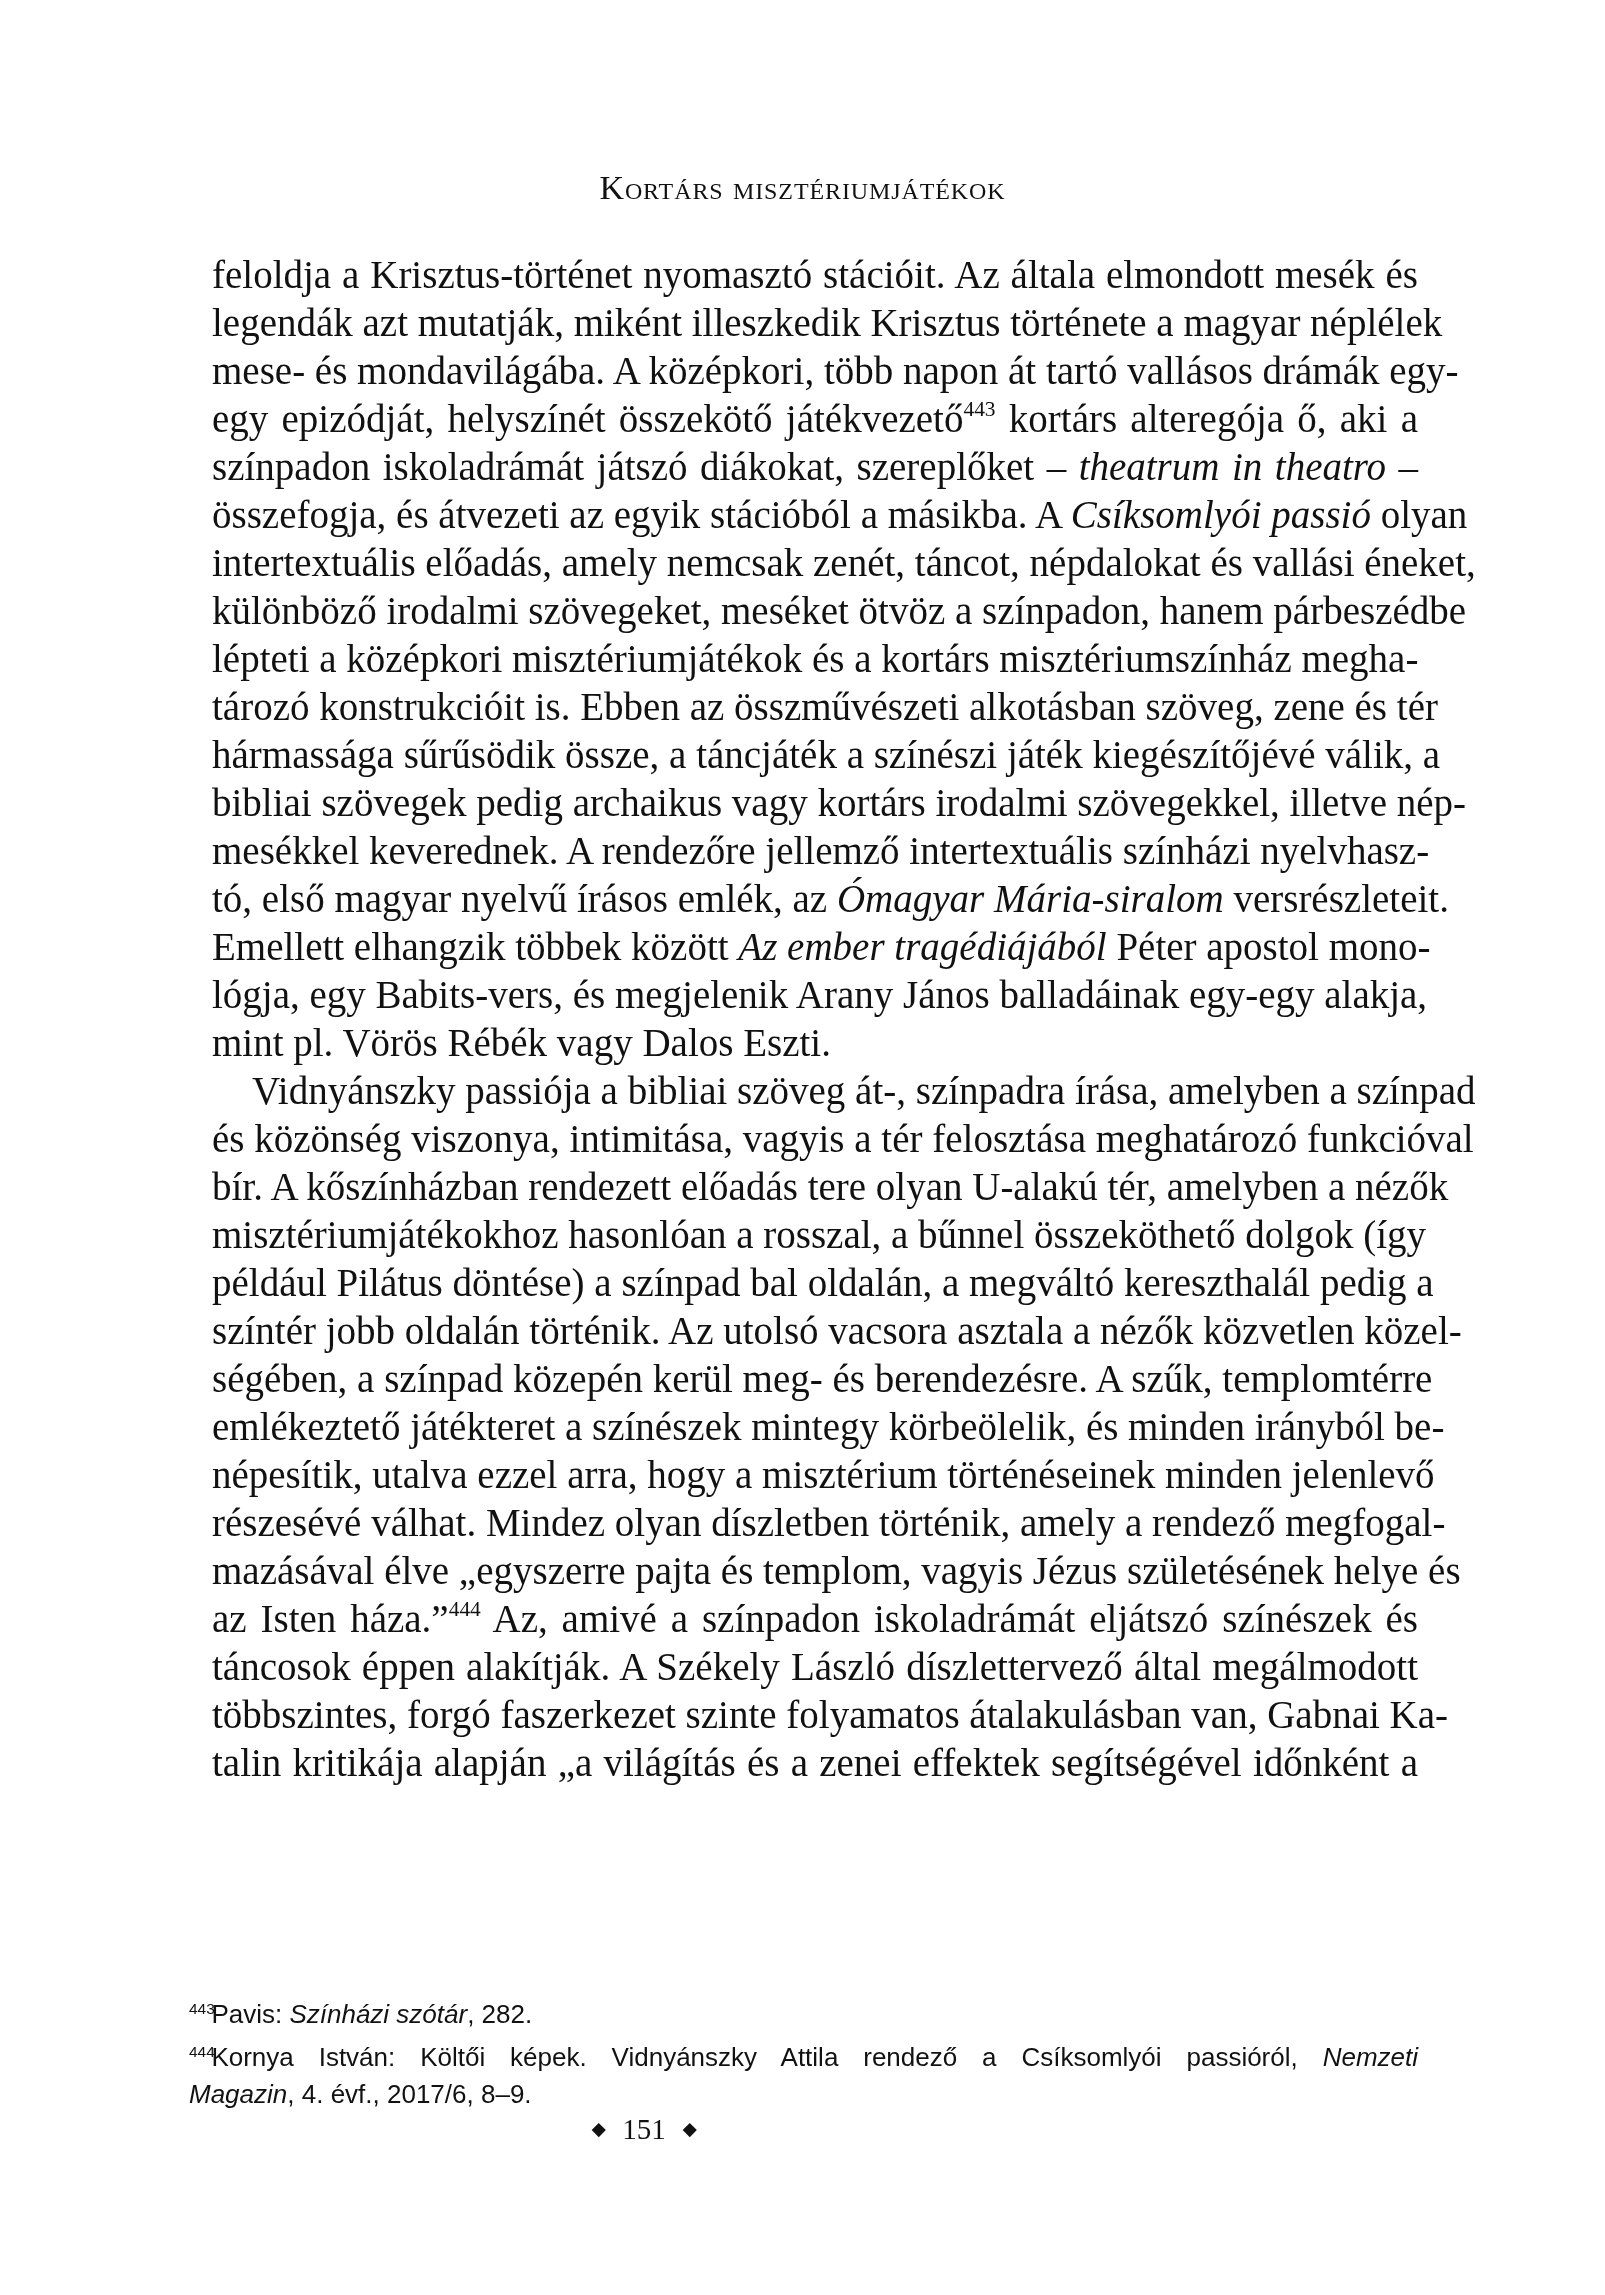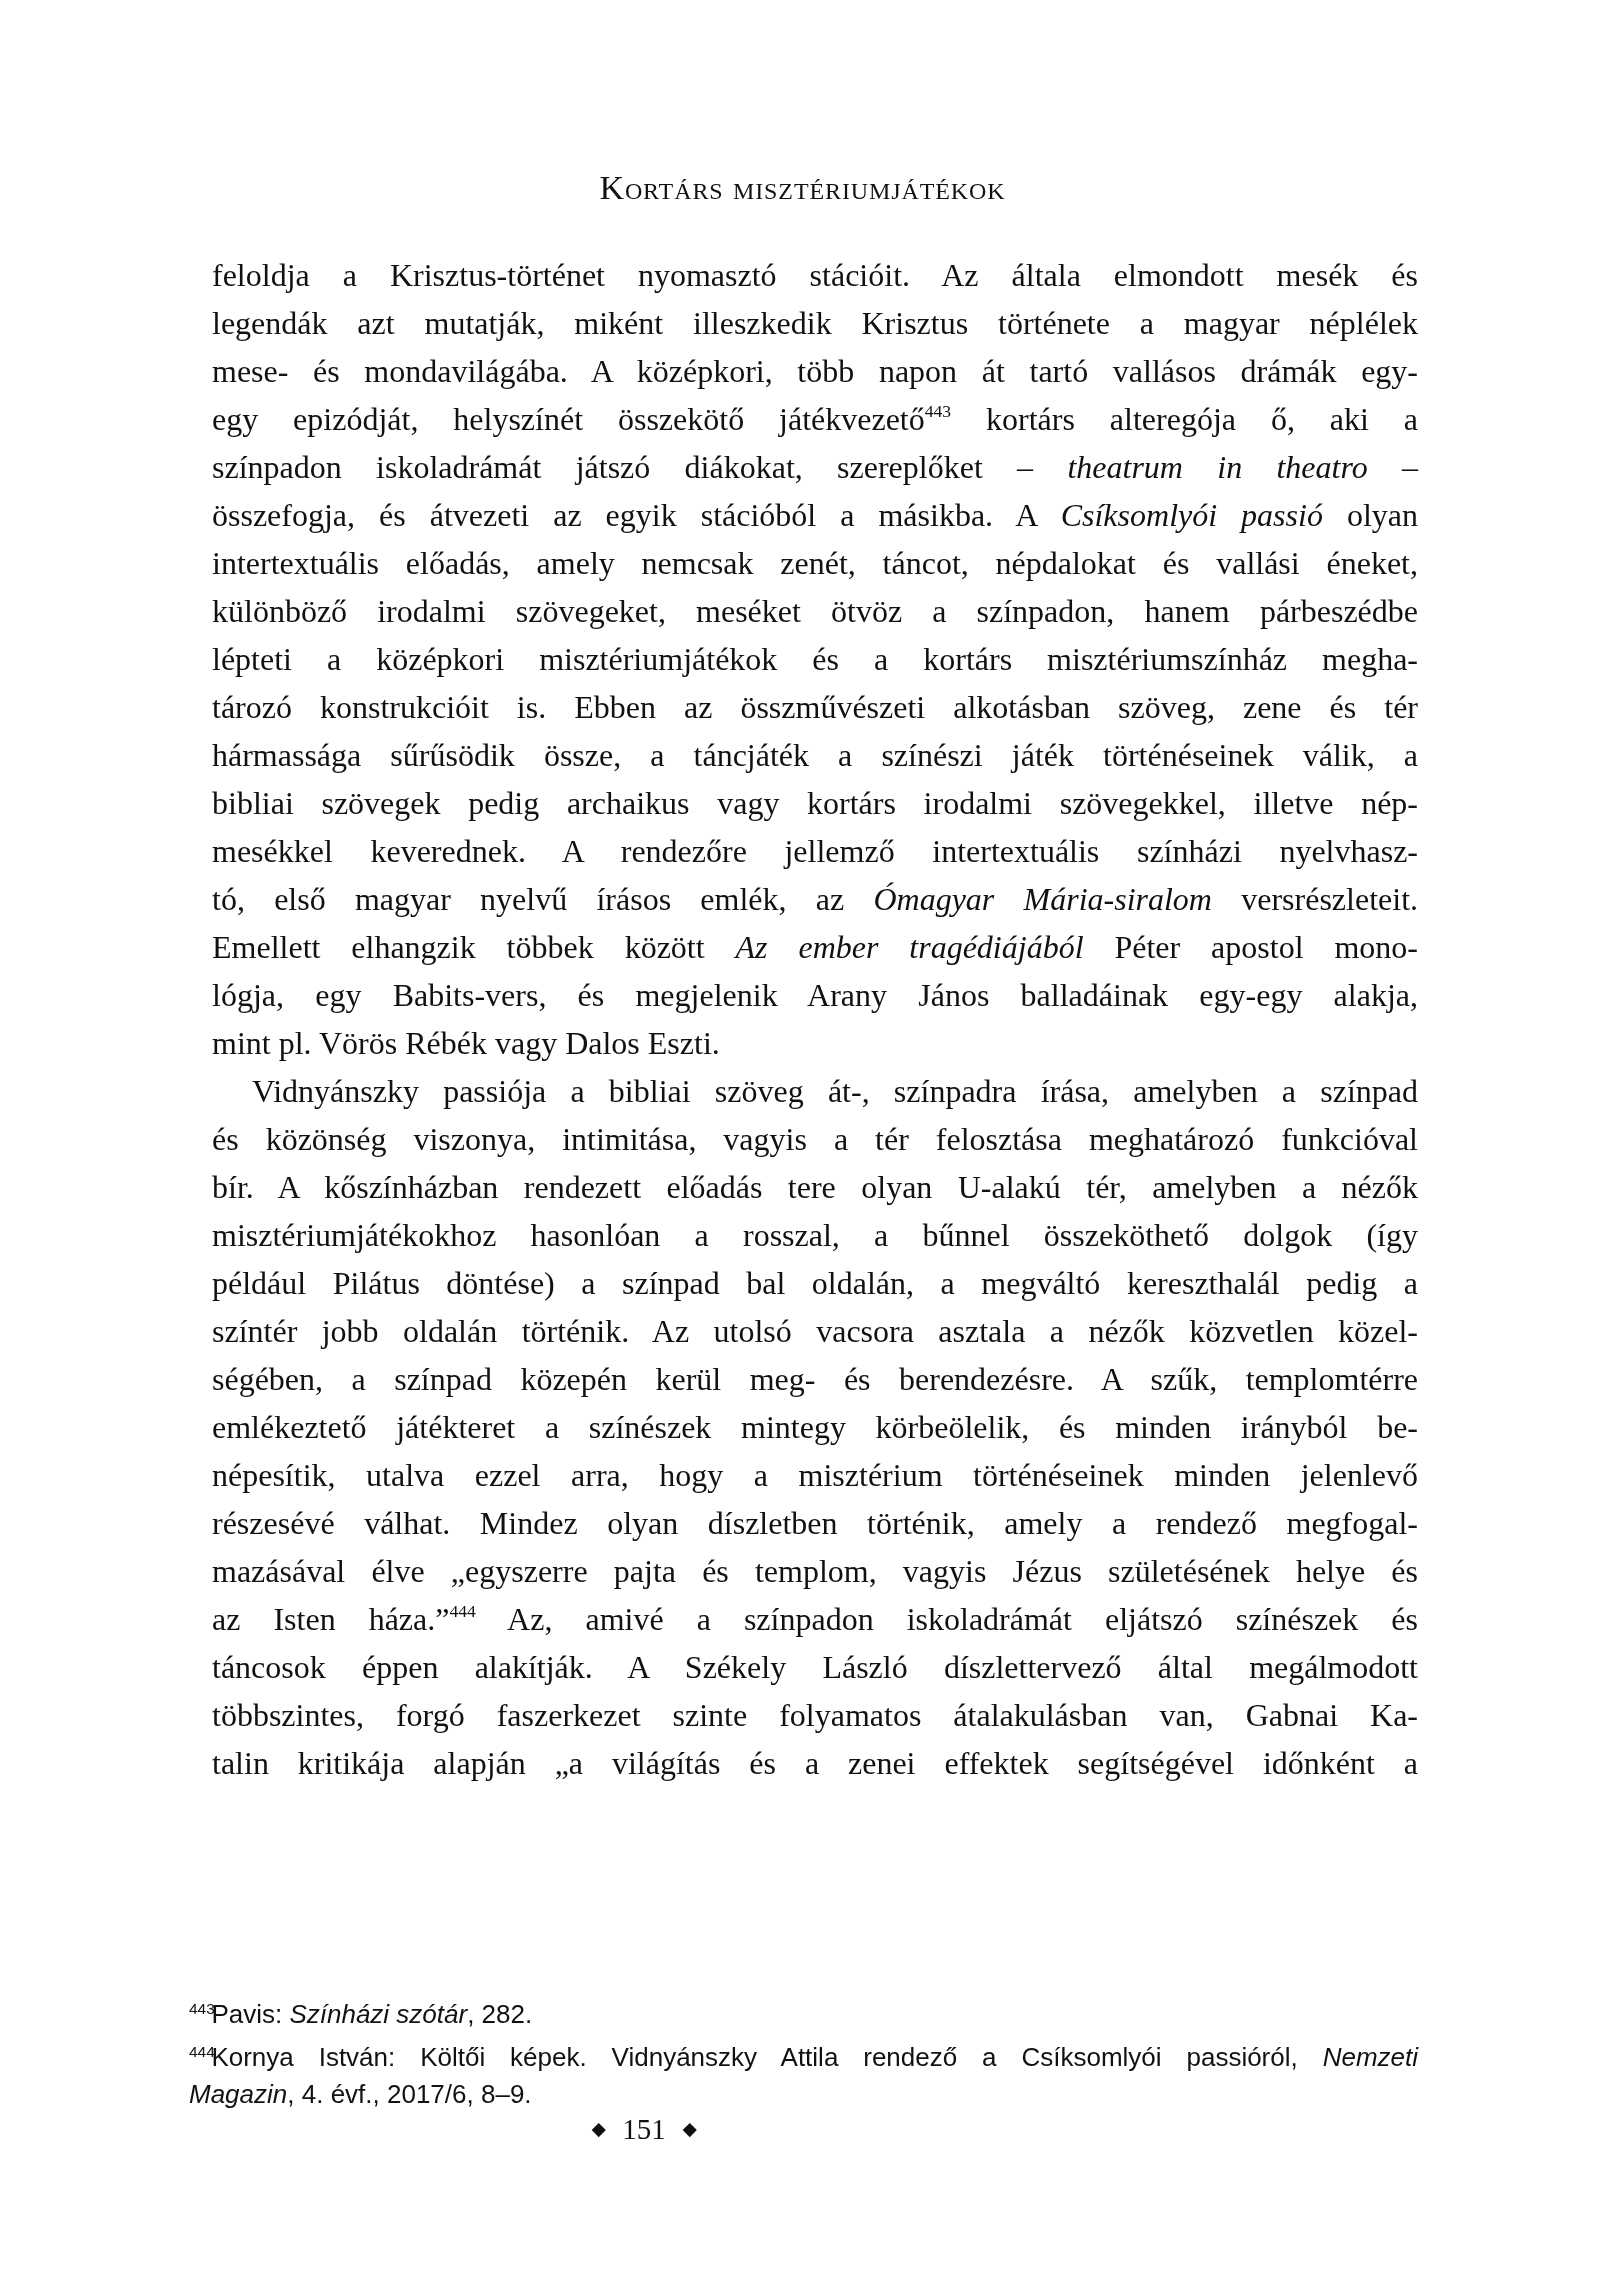--- a/index.html
+++ b/index.html
@@ -1,21 +1,21 @@
 <!DOCTYPE html>
 <html style="font-size:13.8px"><head>
 <meta charset="utf-8">
 <style>
   html, body { margin: 0; padding: 0; background: #ffffff; }
   body { width: 1605px; height: 2295px; position: relative; overflow: hidden;
          font-family: "DejaVu Serif", "Liberation Serif", serif; color: #111111; }
   .running-head { position: absolute; top: 169px; left: 0; width: 1605px; text-align: center;
          font-family: "Liberation Serif", serif; font-size: 34px; letter-spacing: 0.9px; font-variant: small-caps; }
   .body-text { position: absolute; left: 212px; top: 251px; width: 1206px; }
-  .line { height: 48px; line-height: 48px; font-family: "Liberation Serif", serif; font-size: 32px;
+  .line { height: 48px; line-height: 48px; font-family: "Liberation Serif", serif; font-size: 39px;
           white-space: nowrap; text-align: justify; text-align-last: justify; }
   .line.last { text-align-last: left; }
   .line.indent { padding-left: 40px; }
   .line i { font-style: italic; }
   .line sup, .fn sup { font-size: 0.55em; vertical-align: 0.75em; line-height: 0; }
   .footnotes { position: absolute; left: 189px; top: 1990px; width: 1229px; }
   .fn { font-family: Liberation Sans, sans-serif; font-size: 26px; line-height: 38px; white-space: nowrap; }
   .fn .num { display: inline-block; width: 22.4px; font-size: 15.5px; vertical-align: 8.6px; }
   .fn.just { text-align: justify; text-align-last: justify; }
   .page-number { position: absolute; top: 2113px; left: 0; width: 1288px; text-align: center;
@@ -33,21 +33,21 @@
       <div class="line"><span>feloldja a Krisztus-történet nyomasztó stációit. Az általa elmondott mesék és</span></div>
       <div class="line"><span>legendák azt mutatják, miként illeszkedik Krisztus története a magyar néplélek</span></div>
       <div class="line"><span>mese- és mondavilágába. A középkori, több napon át tartó vallásos drámák egy-</span></div>
       <div class="line"><span>egy epizódját, helyszínét összekötő játékvezető</span><sup>443</sup><span> kortárs alteregója ő, aki a</span></div>
       <div class="line"><span>színpadon iskoladrámát játszó diákokat, szereplőket – </span><i>theatrum in theatro</i><span> –</span></div>
       <div class="line"><span>összefogja, és átvezeti az egyik stációból a másikba. A </span><i>Csíksomlyói passió</i><span> olyan</span></div>
       <div class="line"><span>intertextuális előadás, amely nemcsak zenét, táncot, népdalokat és vallási éneket,</span></div>
       <div class="line"><span>különböző irodalmi szövegeket, meséket ötvöz a színpadon, hanem párbeszédbe</span></div>
       <div class="line"><span>lépteti a középkori misztériumjátékok és a kortárs misztériumszínház megha-</span></div>
       <div class="line"><span>tározó konstrukcióit is.  Ebben az összművészeti alkotásban szöveg, zene és tér</span></div>
-      <div class="line"><span>hármassága sűrűsödik össze, a táncjáték a színészi játék történéseinek válik, a</span></div>
+      <div class="line"><span>hármassága sűrűsödik össze, a táncjáték a színészi játék kiegészítőjévé válik, a</span></div>
       <div class="line"><span>bibliai szövegek pedig archaikus vagy kortárs irodalmi szövegekkel, illetve nép-</span></div>
       <div class="line"><span>mesékkel keverednek. A rendezőre jellemző intertextuális színházi nyelvhasz-</span></div>
       <div class="line"><span>tó, első magyar nyelvű írásos emlék, az </span><i>Ómagyar Mária-siralom</i><span> versrészleteit.</span></div>
       <div class="line"><span>Emellett elhangzik többek között </span><i>Az ember tragédiájából</i><span> Péter apostol mono-</span></div>
       <div class="line"><span>lógja, egy Babits-vers, és megjelenik Arany János balladáinak egy-egy alakja,</span></div>
       <div class="line last"><span>mint pl. Vörös Rébék vagy Dalos Eszti.</span></div>
     </div>
     <div>
       <div class="line indent"><span>Vidnyánszky passiója a bibliai szöveg át-, színpadra írása, amelyben a színpad</span></div>
       <div class="line"><span>és közönség viszonya, intimitása, vagyis a tér felosztása meghatározó funkcióval</span></div>

